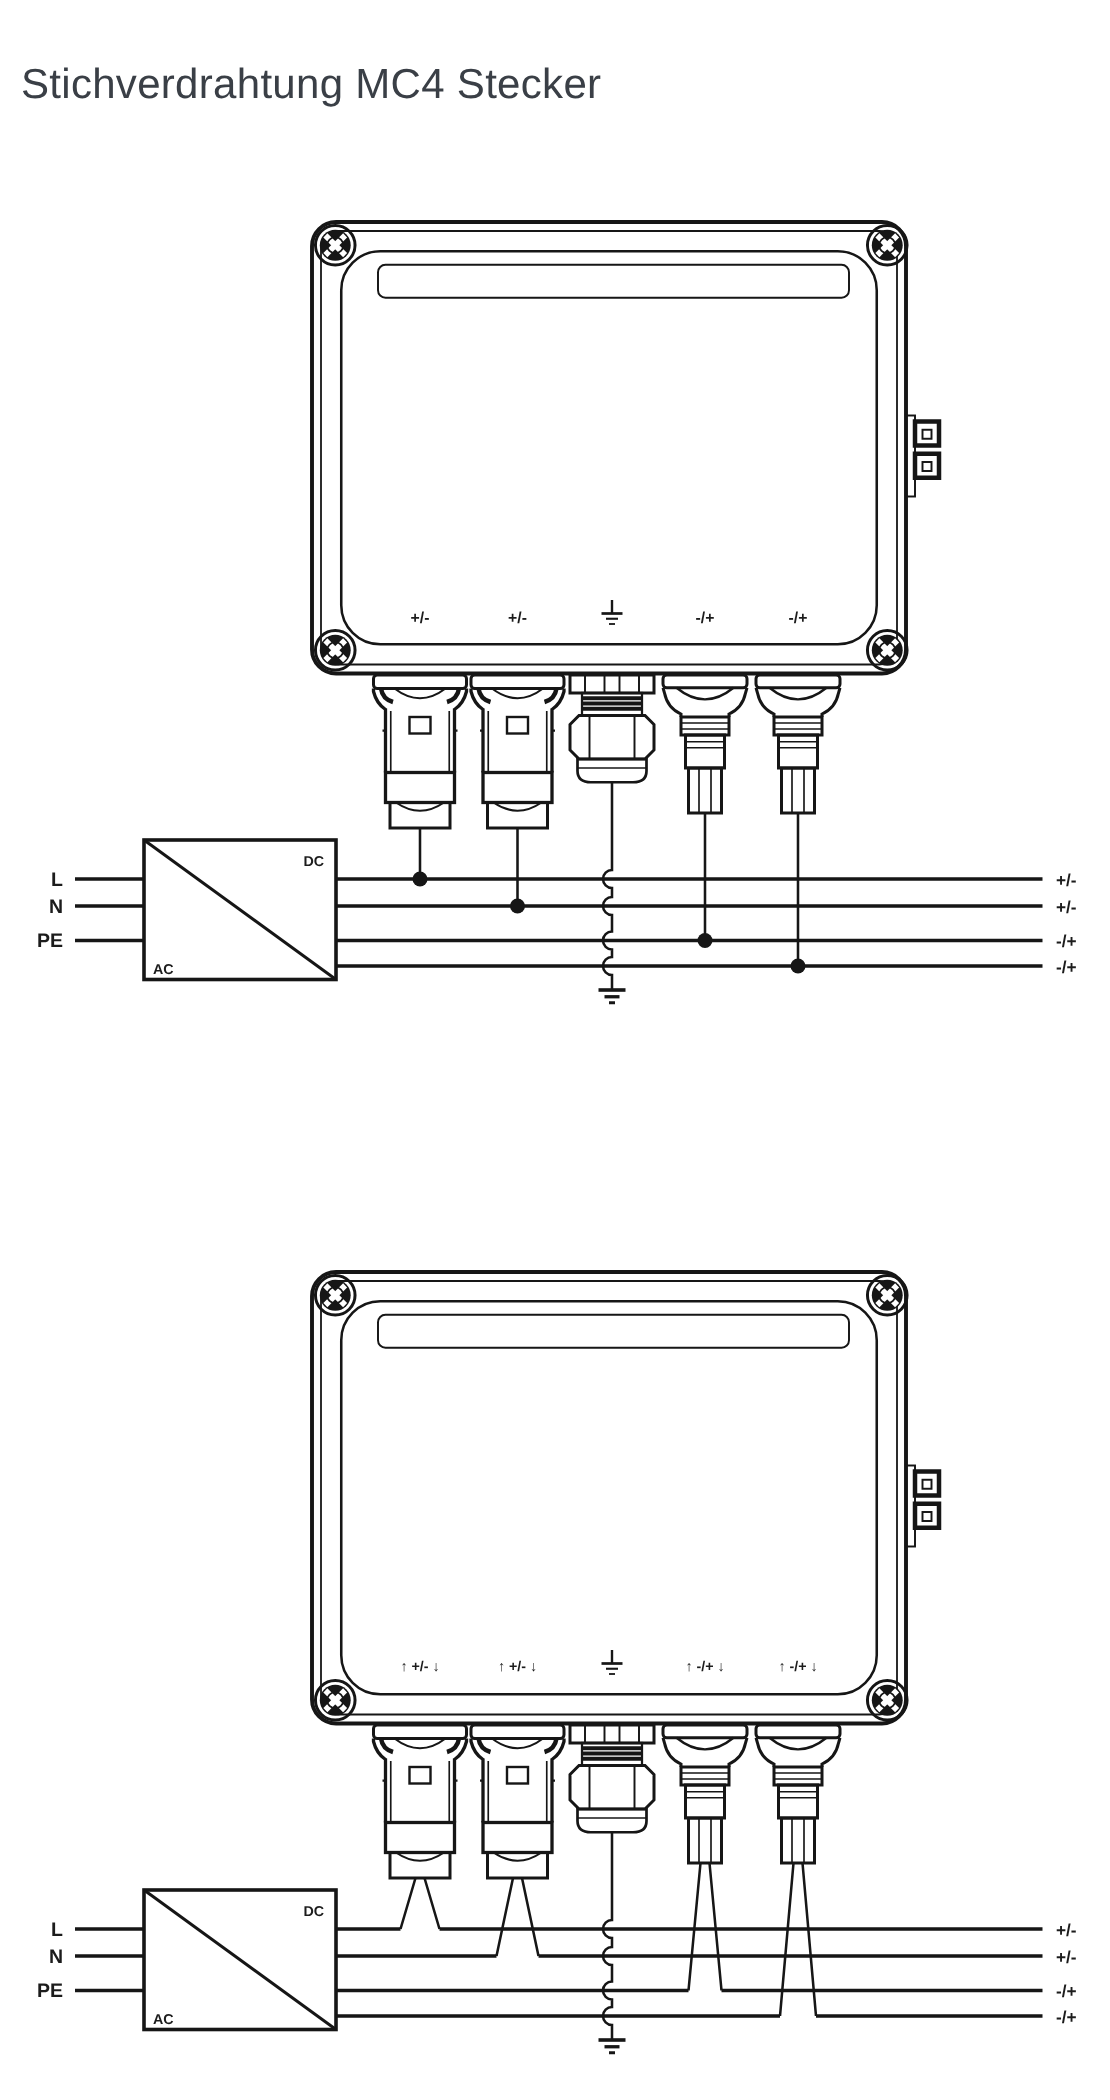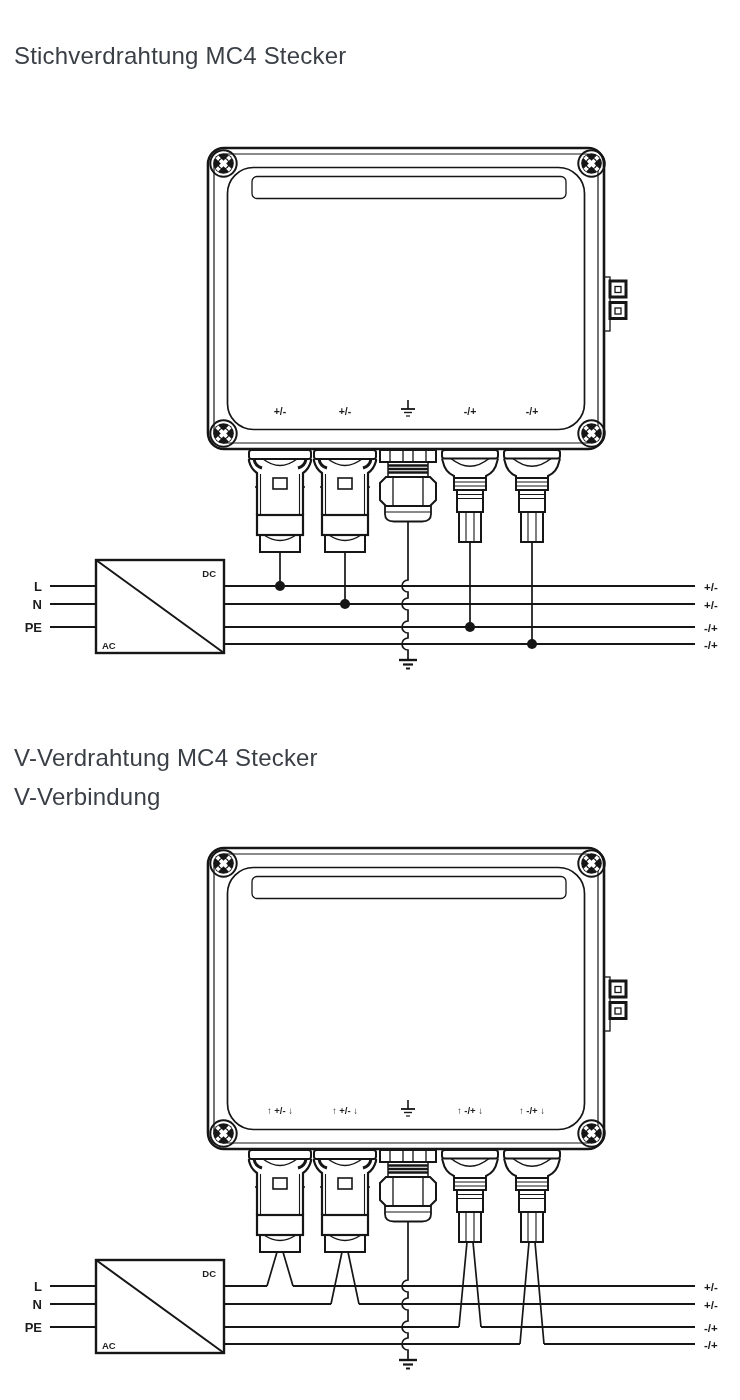--- a/index.html
+++ b/index.html
@@ -1,18 +1,18 @@
 <!DOCTYPE html>
 <html><head>
 <meta charset="utf-8">
 <style>
   html,body{margin:0;padding:0;background:#ffffff;}
   #canvas{position:relative;width:740px;height:1400px;background:#ffffff;overflow:hidden;
           font-family:"Liberation Sans","DejaVu Sans",sans-serif;}
-  .heading{position:absolute;left:14px;font-size:24px;line-height:39px;color:#3a3f46;
+  .heading{position:absolute;left:14px;font-size:28px;line-height:39px;color:#3a3f46;
            font-weight:400;letter-spacing:0.2px;white-space:pre;}
   .diag{position:absolute;left:0;width:740px;display:block;}
   
   svg{shape-rendering:geometricPrecision;}
   path,rect,circle,line{fill:none;stroke:#161616;}
   .s11{stroke-width:1.1}.s12{stroke-width:1.2}.s13{stroke-width:1.3}
   .s14{stroke-width:1.4}.s15{stroke-width:1.5}.s16{stroke-width:1.6}
   .s17{stroke-width:1.7}.s18{stroke-width:1.8}.s20{stroke-width:2}
   .s22{stroke-width:2.2}.s24{stroke-width:2.4}.s26{stroke-width:2.6}
   .s30{stroke-width:3}
@@ -28,21 +28,21 @@
   .out{font-size:11.5px;font-weight:bold;}
   .acdc{font-size:9.5px;font-weight:bold;}
 </style>
 </head>
 <body>
 
 <div id="canvas">
 
   <div class="heading" style="top:36px"><span>Stichverdrahtung MC4 Stecker</span><br></div>
 
-  <div class="heading" style="top:738px"><span>V-Verdrahtung MC4 Stecker</span><br><span>V-Verbindung</span></div>
+  <div class="heading" style="top:738px"><br></div>
 
   <svg class="diag" style="top:140px;height:540px" viewBox="0 140 740 540">
     <defs>
 
       <g id="screw">
         <circle r="13.2" class="s20"></circle>
         <circle r="10.3" class="fillb"></circle>
         <g transform="rotate(45)">
           <rect class="fillw" x="-1.9" y="-9.3" width="3.8" height="18.6"></rect>
           <rect class="fillw" x="-9.3" y="-1.9" width="18.6" height="3.8"></rect>

